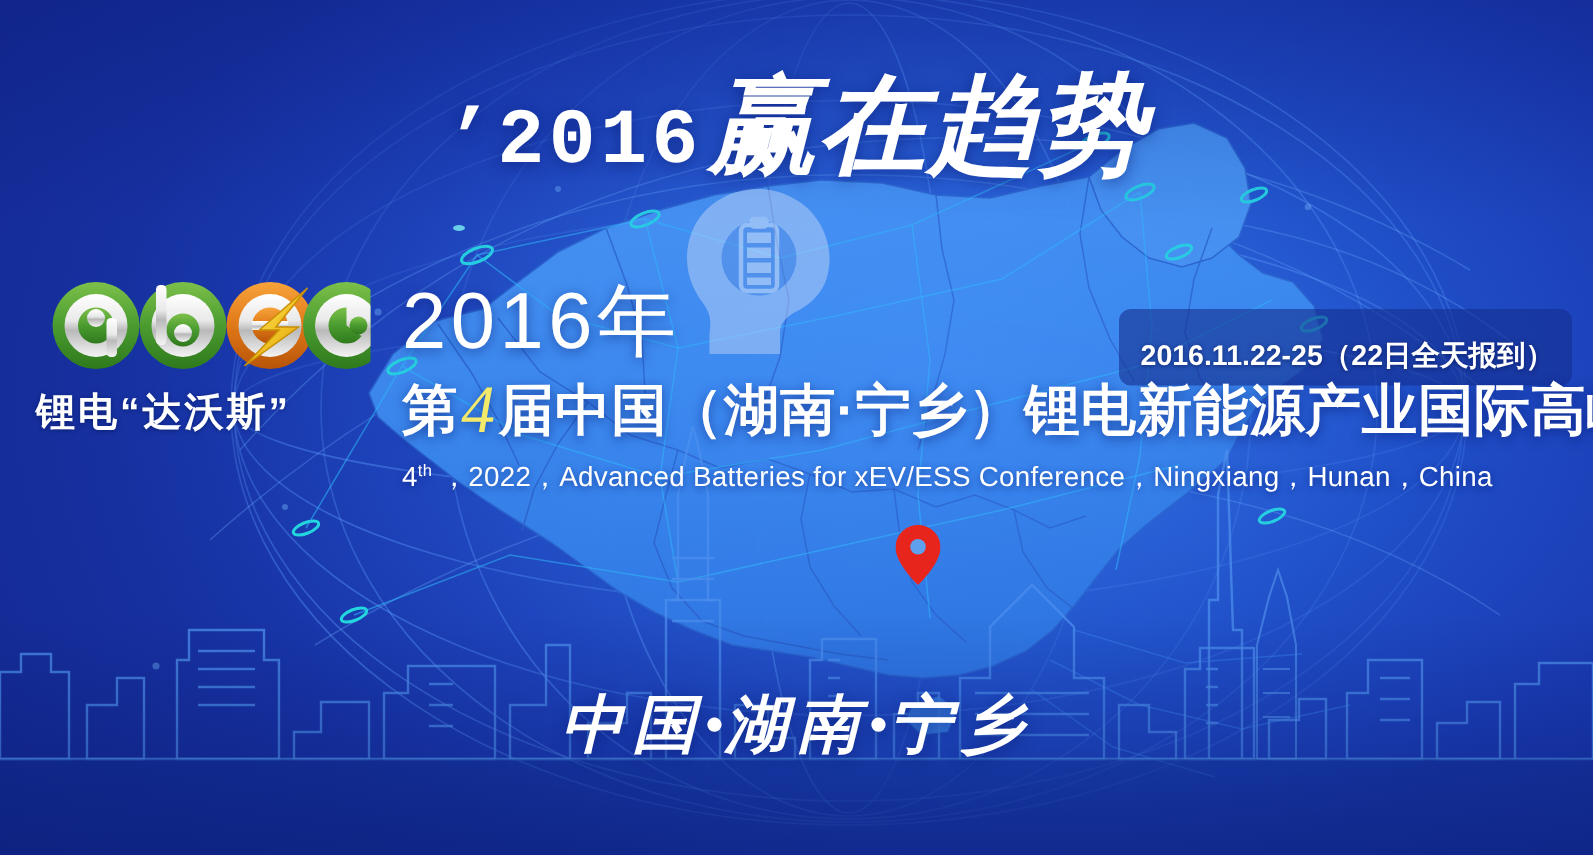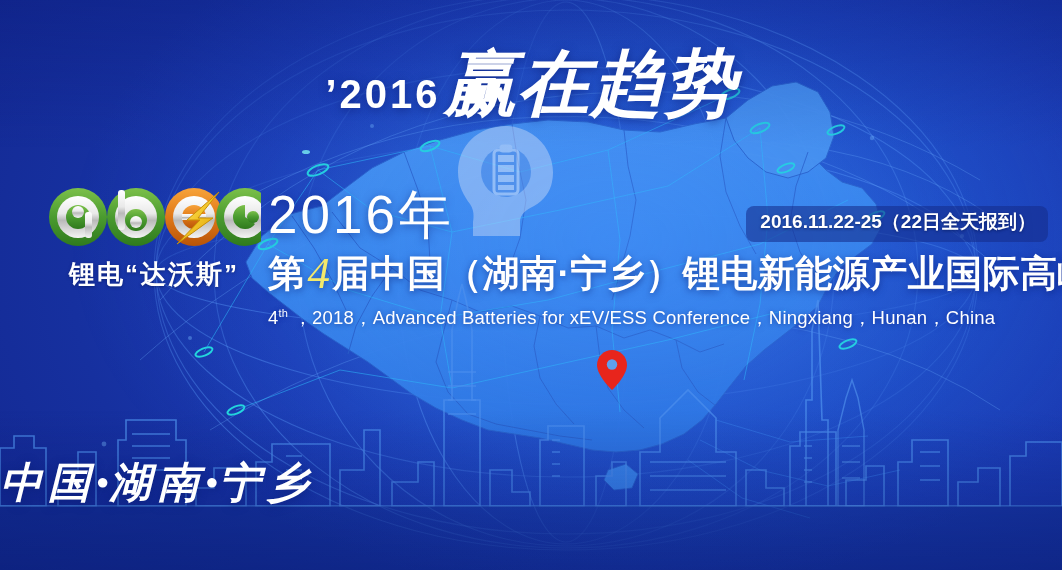--- a/index.html
+++ b/index.html
@@ -25,23 +25,23 @@
     position: absolute; inset: 0;
     background:
       radial-gradient(ellipse 760px 500px at 58% 42%, rgba(70,140,255,0.30) 0%, rgba(40,90,220,0.10) 48%, rgba(0,0,0,0) 72%),
       linear-gradient(180deg, rgba(10,26,120,0.30) 0%, rgba(0,0,0,0) 26%, rgba(0,0,0,0) 72%, rgba(8,24,110,0.45) 100%);
     pointer-events: none;
   }
 
   
   #logo-block {
     position: absolute;
-    left: 38px; top: 186px;
+    left: 24px; top: 186px;
     width: 232px;
-    text-align: center;
+    text-align: left;
   }
   #logo-mark { display: block; width: 214px; height: 62px; margin: 0 auto; }
   #logo-sub {
     margin-top: 9px;
     font-size: 26px;
     font-weight: bold;
     color: #ffffff;
     letter-spacing: 2px;
     text-shadow: 0 1px 3px rgba(0,20,80,0.55);
     white-space: nowrap;
@@ -55,23 +55,23 @@
     font-family: "Liberation Serif", serif;
     font-size: 52px;
     font-style: italic;
     font-weight: bold;
     color: #ffffff;
     letter-spacing: 2px;
     text-shadow: 0 2px 10px rgba(8,24,110,0.55);
     white-space: nowrap;
   }
   #slogan .year {
-    font-family: Liberation Sans, sans-serif;
+    font-family: Liberation Mono, monospace;
     font-style: normal;
-    font-size: 40px;
+    font-size: 52px;
     letter-spacing: 3px;
   }
   #slogan .cn {
     font-family: "DejaVu Sans", sans-serif;
     font-style: italic;
     font-weight: bold;
     font-size: 72px;
     margin-left: 4px;
     letter-spacing: 1px;
   }
@@ -107,21 +107,21 @@
     border-top: 17px solid #1b2b79;
     border-bottom: 0;
     transform: skewX(-14deg);
     border-radius: 0 0 4px 6px;
   }
 
   
   #date-badge {
     position: absolute;
     right: 14px; top: 206px;
-    padding: 3px 12px 7px 14px;
+    padding: 18px 12px 7px 14px;
     background: rgba(20,44,140,0.58);
     border-radius: 8px;
     color: #ffffff;
     font-size: 19px;
     font-weight: bold;
     letter-spacing: 0px;
     white-space: nowrap;
     text-shadow: 0 1px 3px rgba(0,15,70,0.6);
   }
 
@@ -172,20 +172,21 @@
   #map-pin {
     position: absolute;
     left: 597px; top: 350px;
     width: 30px; height: 40px;
   }
 
   
   #location {
     position: absolute;
     left: 0; right: 0; top: 455px;
+    text-align: center;
     font-family: Liberation Sans, sans-serif;
     font-style: italic;
     font-weight: bold;
     font-size: 42px;
     color: #ffffff;
     letter-spacing: 6px;
     text-shadow: 0 2px 10px rgba(8,24,110,0.55);
     white-space: nowrap;
   }
   #location .dot {
@@ -448,21 +449,21 @@
   <div id="date-badge">
     <span>2016.11.22-25（22日全天报到）</span>
   </div>
 
   <div id="title-block">
     <div id="year-line">2016年</div>
     <div id="main-title">
       <span>第</span><span class="num4">4</span><span>届中国（湖南·宁乡）锂电新能源产业国际高峰论坛</span>
     </div>
     <div id="sub-title">
-      <span>4</span><sup>th</sup><span> ，2018，Advanced Batteries for xEV/ESS Conference，Ningxiang，Hunan，China</span>
+      <span>4</span><sup>th</sup><span> ，2022，Advanced Batteries for xEV/ESS Conference，Ningxiang，Hunan，China</span>
     </div>
   </div>
 
   <svg id="map-pin" viewBox="0 0 30 40">
     <path d="M15 0 C6.7 0 0 6.7 0 15 C0 26 15 40 15 40 C15 40 30 26 30 15 C30 6.7 23.3 0 15 0 Z" fill="#e8251c"></path>
     <circle cx="15" cy="14.5" r="5.2" fill="#5fa0ee"></circle>
   </svg>
 
   <div id="location">
     <span>中国</span><span class="dot">●</span><span>湖南</span><span class="dot">●</span><span>宁乡</span>

